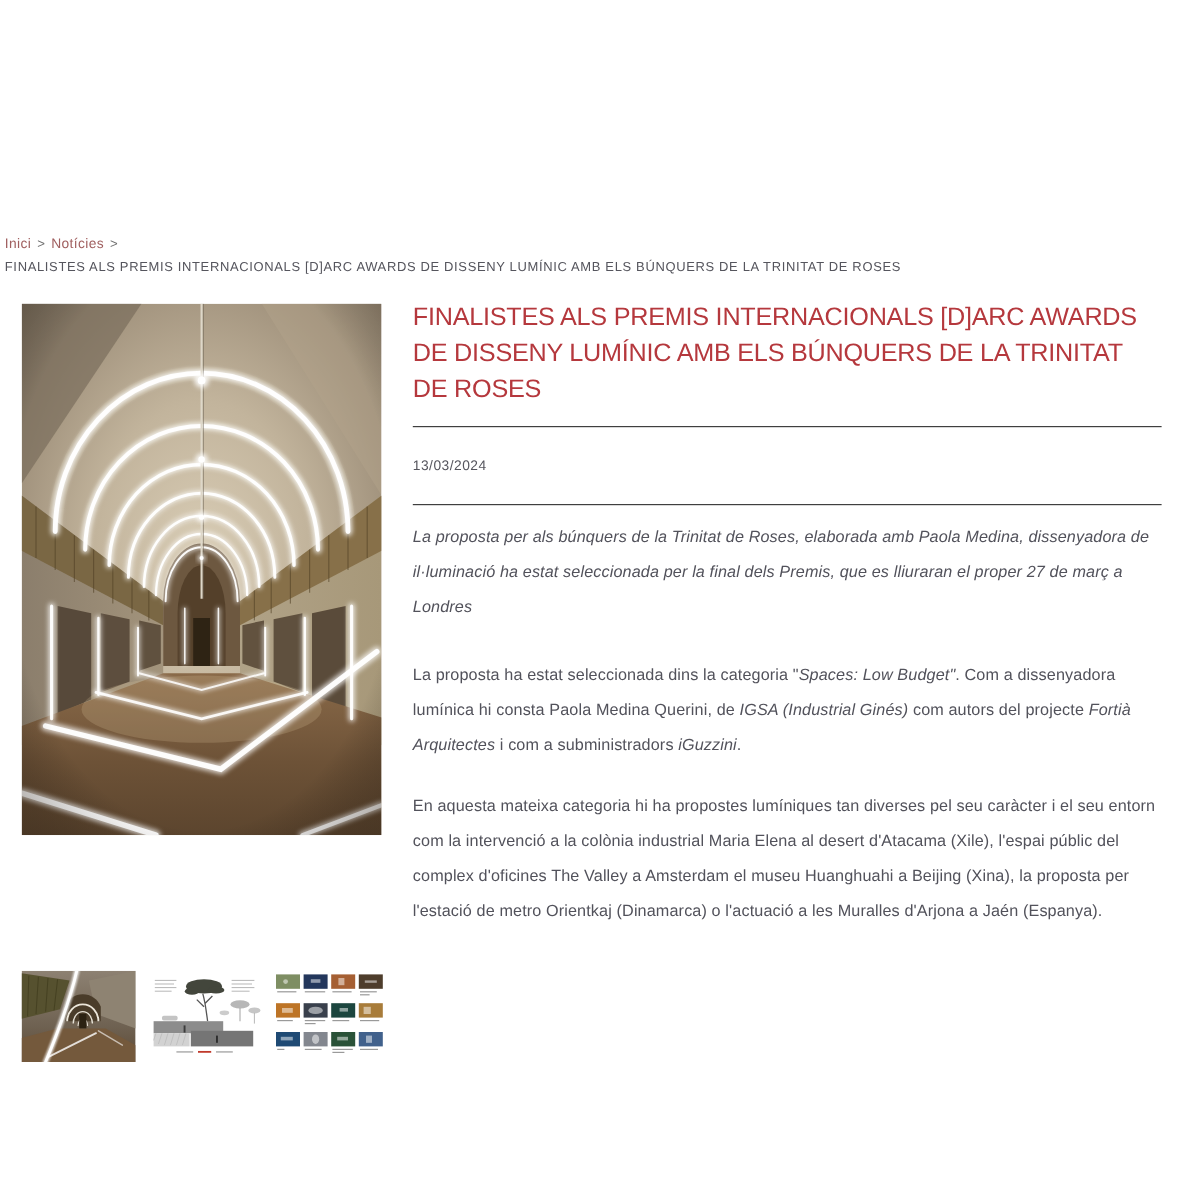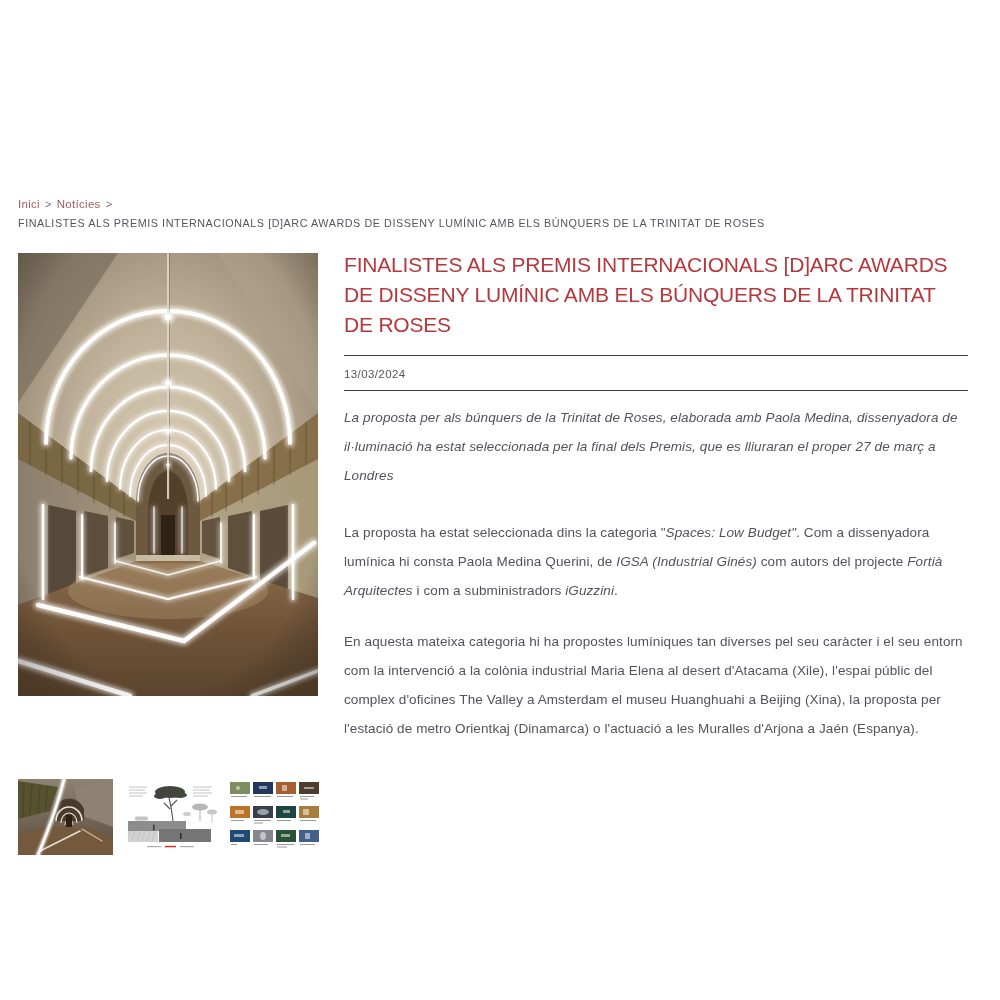--- a/index.html
+++ b/index.html
@@ -6,42 +6,42 @@
   html, body { background: #ffffff; }
   body {
     width: 1000px; height: 1000px;
     font-family: "Liberation Sans", "DejaVu Sans", sans-serif;
     color: #52525b;
     overflow: hidden;
   }
   .page { position: relative; width: 1000px; height: 1000px; background: #fff; }
 
   
-  .breadcrumbs { margin: 198px 32px 0 18px; }
+  .breadcrumbs { margin: 198px 32px 0 4px; }
   .bc-row { font-size: 11.5px; letter-spacing: .3px; }
   .bc-link { color: #a05f5f; text-decoration: none; cursor: pointer; }
   .bc-sep { color: #6f6f6f; margin: 0 5px; font-size: 11px; }
   .bc-current {
     margin-top: 7px; font-size: 10.8px; color: #55555d;
     letter-spacing: .55px; text-transform: uppercase;
   }
 
   
   .content { display: flex; gap: 26px; margin: 24px 32px 0 18px; width: 950px; }
   .hero { width: 300px; height: 443px; flex: none; cursor: pointer; overflow: hidden; }
   .hero svg, .thumb svg { display: block; width: 100%; height: 100%; }
 
   article { flex: 1; min-width: 0; }
   h1.title {
     font-size: 21px; line-height: 30px; font-weight: 400;
     color: #b5383d; letter-spacing: -0.2px; margin: -3px 0 15px;
   }
   .date-wrap {
     border-top: 1px solid #3f3f3f; border-bottom: 1px solid #3f3f3f;
-    padding: 8px 0; margin-bottom: 12px;
+    padding: 23px 0; margin-bottom: 12px;
   }
   .date { font-size: 11.5px; color: #55555d; letter-spacing: .4px; }
   article p {
     font-size: 13.5px; line-height: 29px; color: #52525b;
     letter-spacing: .1px; margin: 0 0 22px;
   }
   article p.lead { margin-bottom: 28px; font-style: italic; }
   .it { font-style: italic; }
 
   

